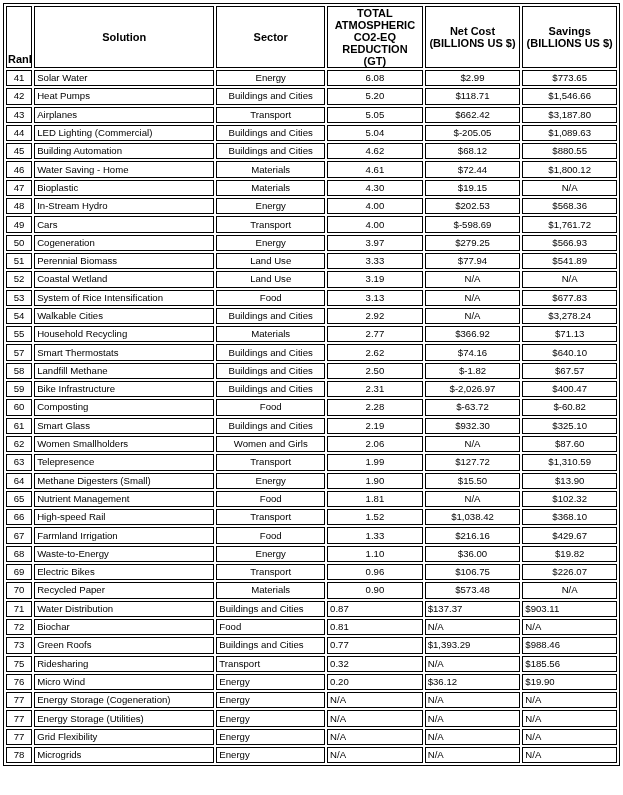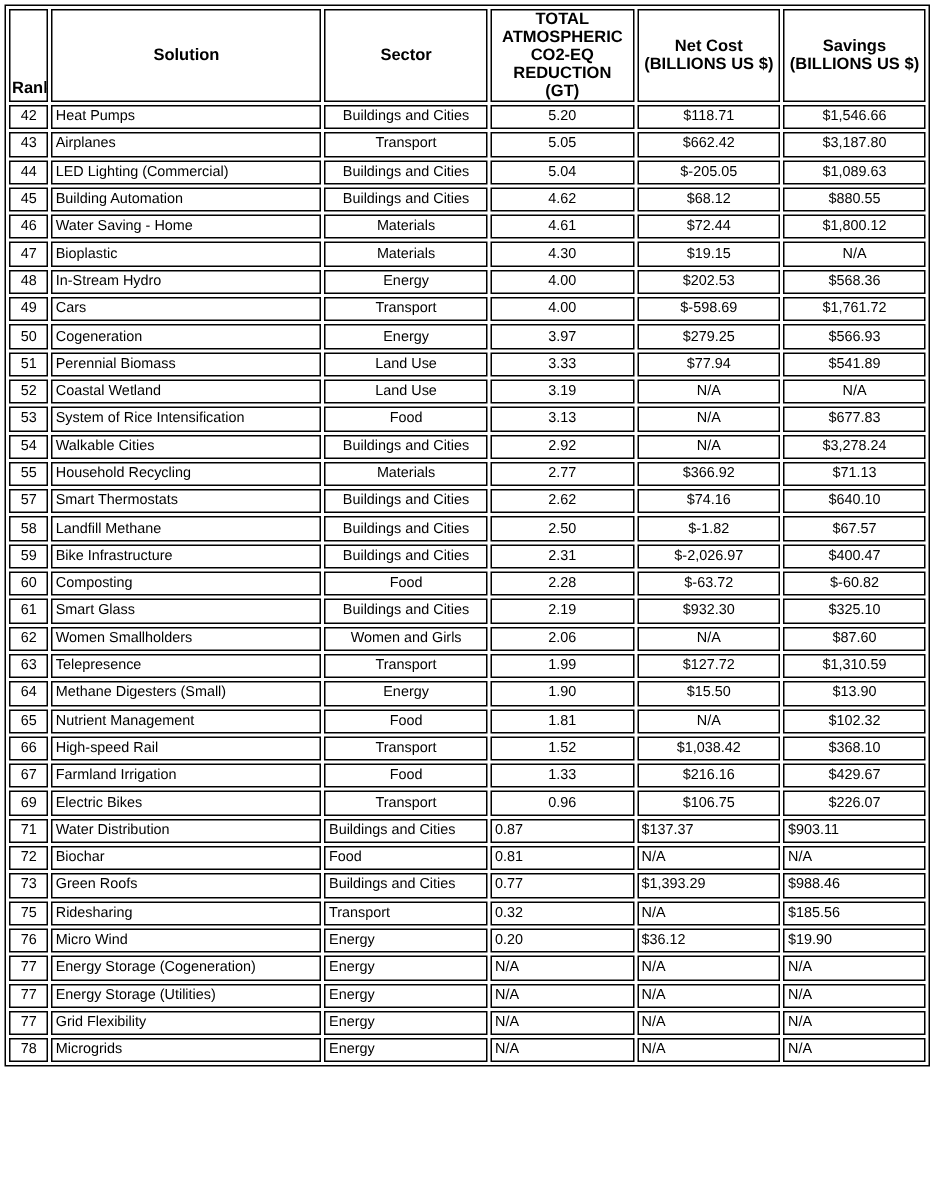--- a/index.html
+++ b/index.html
@@ -51,20 +51,28 @@
       <th class="rank-h">Rank</th>
       <th>Solution</th>
       <th>Sector</th>
       <th>TOTAL ATMOSPHERIC CO2-EQ REDUCTION (GT)</th>
       <th>Net Cost (BILLIONS US $)</th>
       <th>Savings (BILLIONS US $)</th>
     </tr>
   </thead>
   <tbody id="tbody">
       <tr>
+        <td class="c">41</td>
+        <td class="l">Solar Water</td>
+        <td class="c">Energy</td>
+        <td class="c">6.08</td>
+        <td class="c">$2.99</td>
+        <td class="c">$773.65</td>
+      </tr>
+      <tr>
         <td class="c">42</td>
         <td class="l">Heat Pumps</td>
         <td class="c">Buildings and Cities</td>
         <td class="c">5.20</td>
         <td class="c">$118.71</td>
         <td class="c">$1,546.66</td>
       </tr>
       <tr>
         <td class="c">43</td>
         <td class="l">Airplanes</td>
@@ -251,26 +259,42 @@
       </tr>
       <tr>
         <td class="c">67</td>
         <td class="l">Farmland Irrigation</td>
         <td class="c">Food</td>
         <td class="c">1.33</td>
         <td class="c">$216.16</td>
         <td class="c">$429.67</td>
       </tr>
       <tr>
+        <td class="c">68</td>
+        <td class="l">Waste-to-Energy</td>
+        <td class="c">Energy</td>
+        <td class="c">1.10</td>
+        <td class="c">$36.00</td>
+        <td class="c">$19.82</td>
+      </tr>
+      <tr>
         <td class="c">69</td>
         <td class="l">Electric Bikes</td>
         <td class="c">Transport</td>
         <td class="c">0.96</td>
         <td class="c">$106.75</td>
         <td class="c">$226.07</td>
+      </tr>
+      <tr>
+        <td class="c">70</td>
+        <td class="l">Recycled Paper</td>
+        <td class="c">Materials</td>
+        <td class="c">0.90</td>
+        <td class="c">$573.48</td>
+        <td class="c">N/A</td>
       </tr>
       <tr>
         <td class="c">71</td>
         <td class="l">Water Distribution</td>
         <td class="l">Buildings and Cities</td>
         <td class="l">0.87</td>
         <td class="l">$137.37</td>
         <td class="l">$903.11</td>
       </tr>
       <tr>

